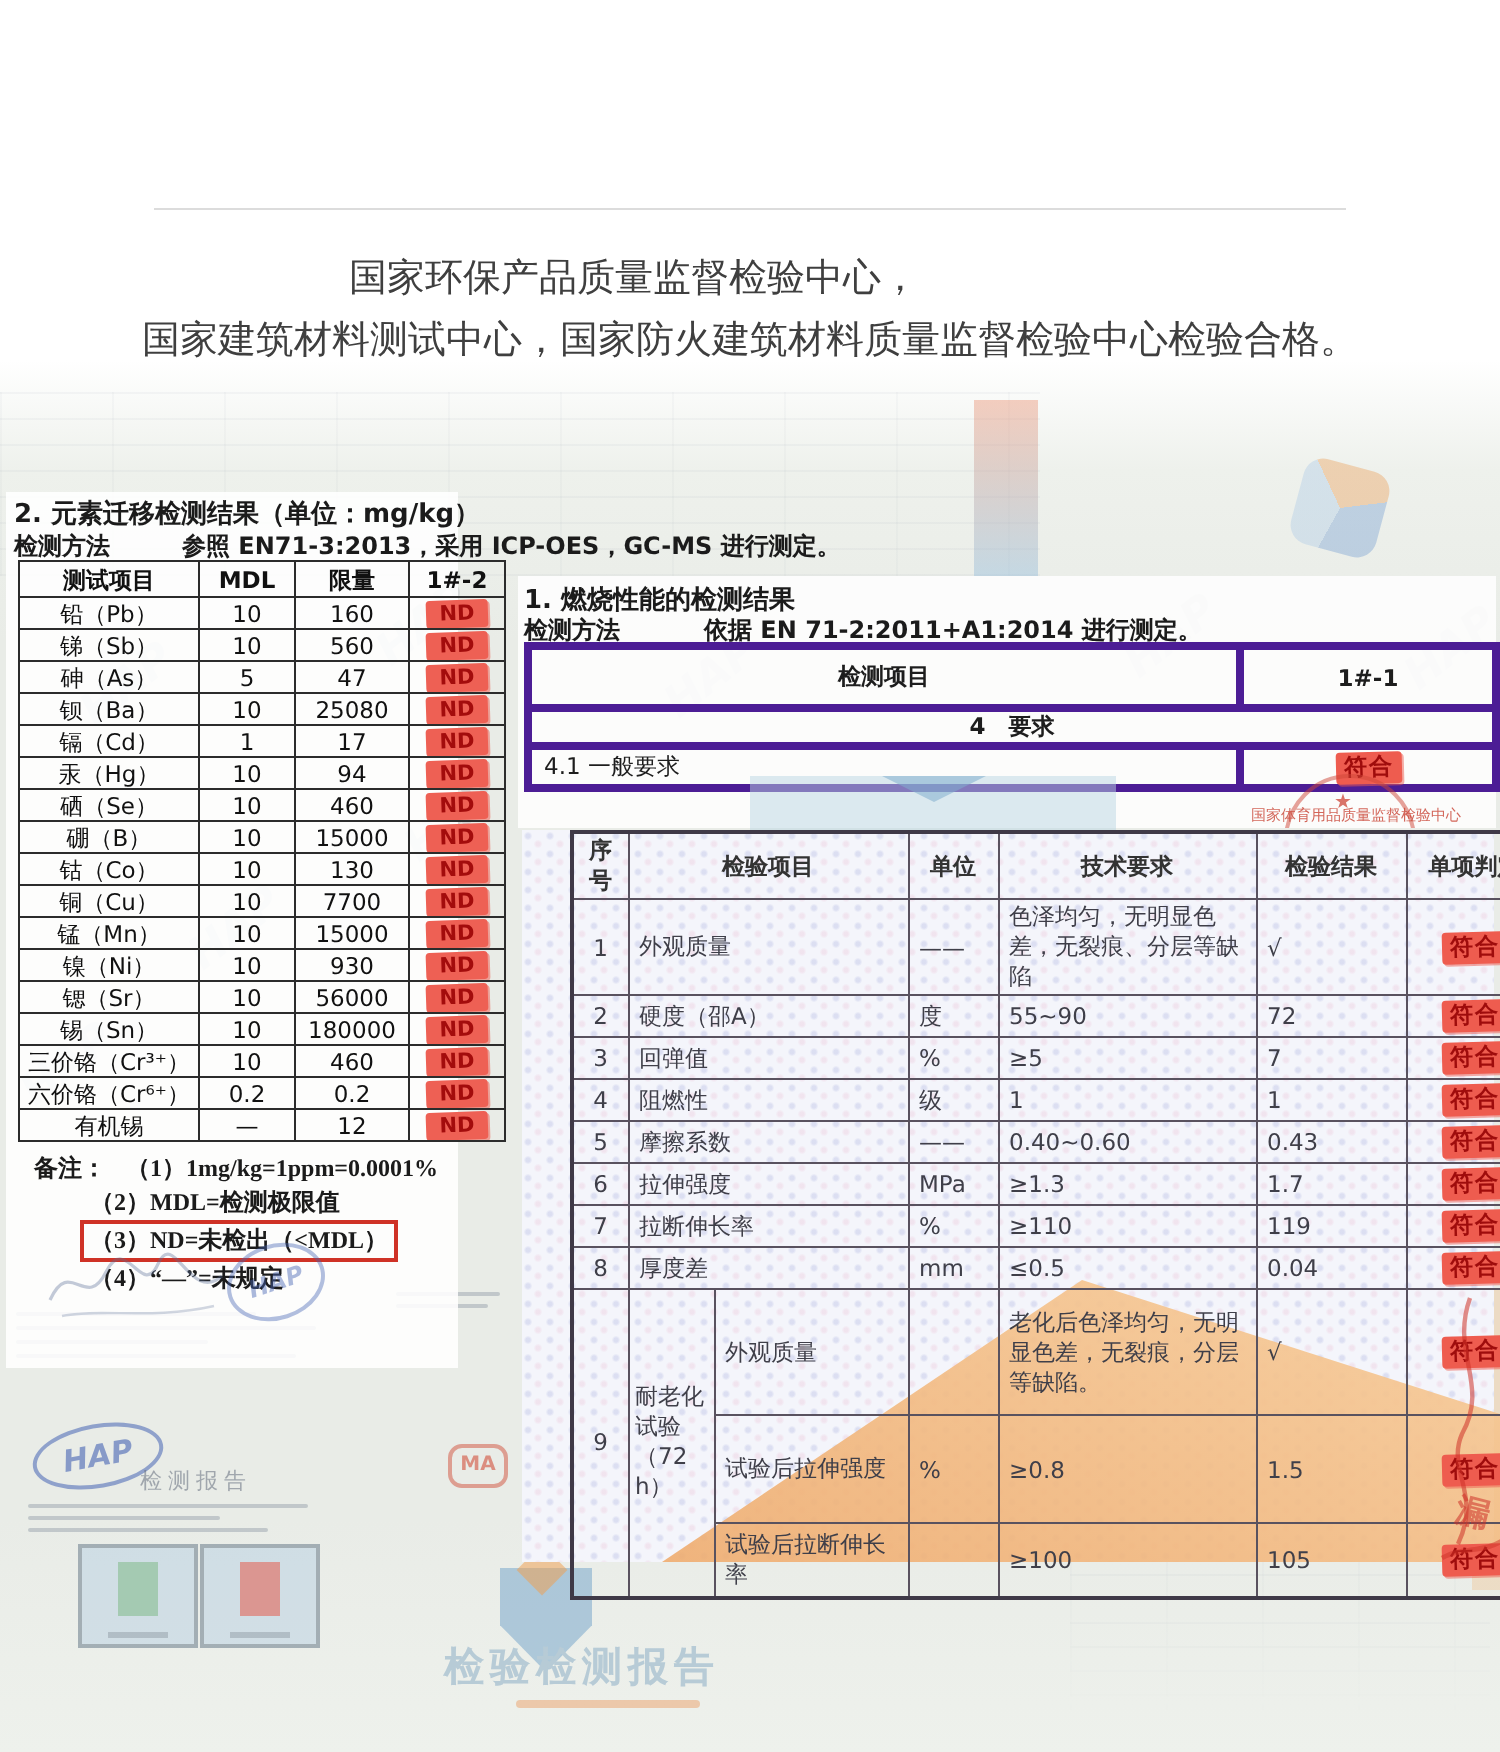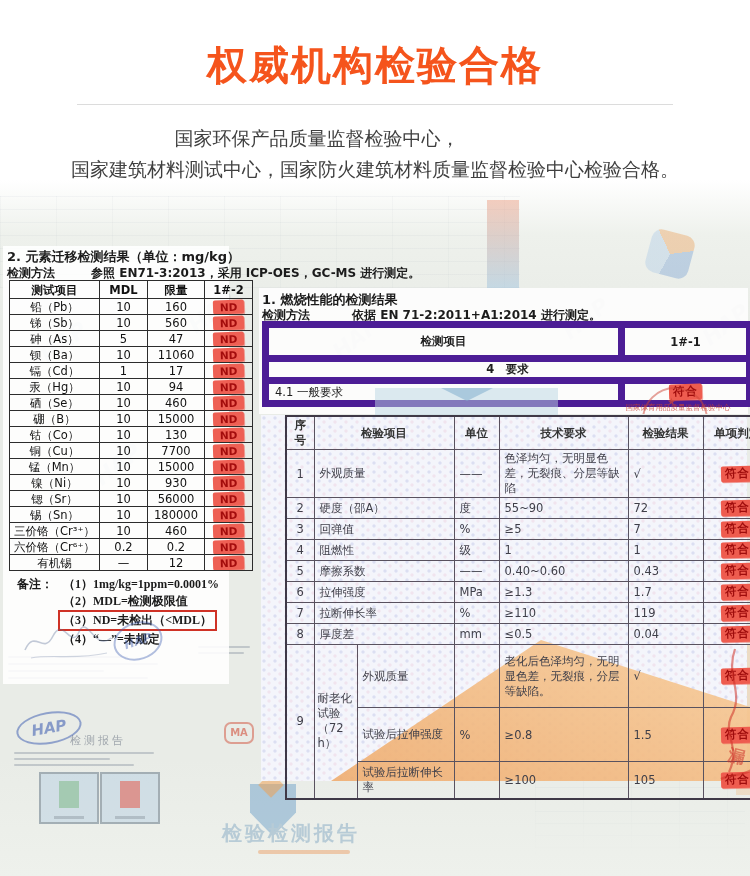--- a/index.html
+++ b/index.html
@@ -55,27 +55,27 @@
   .mig-table{position:absolute;left:6px;top:34px;border-collapse:collapse;table-layout:fixed;width:243px;
     background:transparent;}
   .mig-table th,.mig-table td{border:1px solid #2c2c2c;font-size:11.5px;color:#111;text-align:center;
     padding:0;height:15px;line-height:14px;font-weight:400;overflow:hidden;white-space:nowrap;}
   .mig-table th{height:17px;font-weight:700;}
   .nd{display:inline-block;min-width:27px;padding:0 2px;background:#ee6054;color:#a30c0c;font-weight:700;
     font-size:10.5px;border-radius:2px;transform:rotate(-2deg);box-shadow:1px 1px 0 rgba(238,96,84,.55);}
   .notes{position:absolute;left:14px;top:330px;font-size:12px;font-weight:600;color:#1b1b1b;line-height:17px;font-family:Liberation Serif, serif;}
   .note-first{display:flex;}
   .note-first .nlab{width:46px;}
-  .note-ind{margin-left:46px;}
+  .note-ind{margin-left:28px;}
   .redbox{display:inline-block;border:2px solid #cf3226;padding:0 3px;margin-left:-5px;}
   .sig{position:absolute;left:18px;top:374px;opacity:.6;}
   .mini-stamp{left:110px;top:376px;width:46px;height:34px;transform:rotate(-18deg);font-size:12px;opacity:.75;}
   
   .burn-table{position:absolute;left:3px;top:33px;border-collapse:collapse;table-layout:fixed;width:484px;}
-  .burn-table th,.burn-table td{border:7px solid #4c1d95;font-size:11.5px;color:#1d1d1d;padding:0 6px;}
+  .burn-table th,.burn-table td{border:4px solid #4c1d95;font-size:11.5px;color:#1d1d1d;padding:0 6px;}
   .burn-table th{height:27px;text-align:center;font-weight:600;}
   .bt-sec{height:17px;font-weight:700;text-align:center;}
   .bt-gen{height:21px;}
   .ok{display:inline-block;background:#ee5c4f;color:#9f0c0c;font-weight:700;font-size:11.5px;
     padding:0 4px 1px;border-radius:2px;transform:rotate(-1.5deg);letter-spacing:1px;
     box-shadow:1px 1px 0 rgba(238,92,79,.5);}
   
   .ribbon{position:absolute;left:375px;top:388px;width:183px;height:27px;z-index:2;background:rgba(186,214,228,.5);}
   .ribbon-chev{position:absolute;left:441px;top:388px;z-index:2;width:0;height:0;
     border-left:26px solid transparent;border-right:26px solid transparent;border-top:13px solid rgba(130,175,205,.55);}
@@ -152,21 +152,20 @@
 
     <div class="ma-logo">MA</div>
     <div class="shield"></div>
     <div class="diamond"></div>
     <div class="watermark">检验检测报告</div>
     <div class="wm-orange"></div>
     <div class="grid-b"></div>
     <div class="tan-strip"></div>
   </div>
 
-  <div class="hd-title">权威机构检验合格</div>
   <div class="hd-divider"></div>
   <div class="hd-sub1">国家环保产品质量监督检验中心，</div>
   <div class="hd-sub2">国家建筑材料测试中心，国家防火建筑材料质量监督检验中心检验合格。</div>
 
   <div class="left-sheet">
     <div class="sec-title" style="left:4px;top:2px">2. 元素迁移检测结果（单位：mg/kg）</div>
     <div class="method" style="left:4px;top:19px">
       <span>检测方法</span><span class="mv">参照 EN71-3:2013，采用 ICP-OES，GC-MS 进行测定。</span>
     </div>
     <table class="mig-table">
@@ -197,21 +196,21 @@
           </tr>
       <tr>
             <td>砷（As）</td>
             <td>5</td>
             <td>47</td>
             <td><span class="nd">ND</span></td>
           </tr>
       <tr>
             <td>钡（Ba）</td>
             <td>10</td>
-            <td>11060</td>
+            <td>25080</td>
             <td><span class="nd">ND</span></td>
           </tr>
       <tr>
             <td>镉（Cd）</td>
             <td>1</td>
             <td>17</td>
             <td><span class="nd">ND</span></td>
           </tr>
       <tr>
             <td>汞（Hg）</td>

